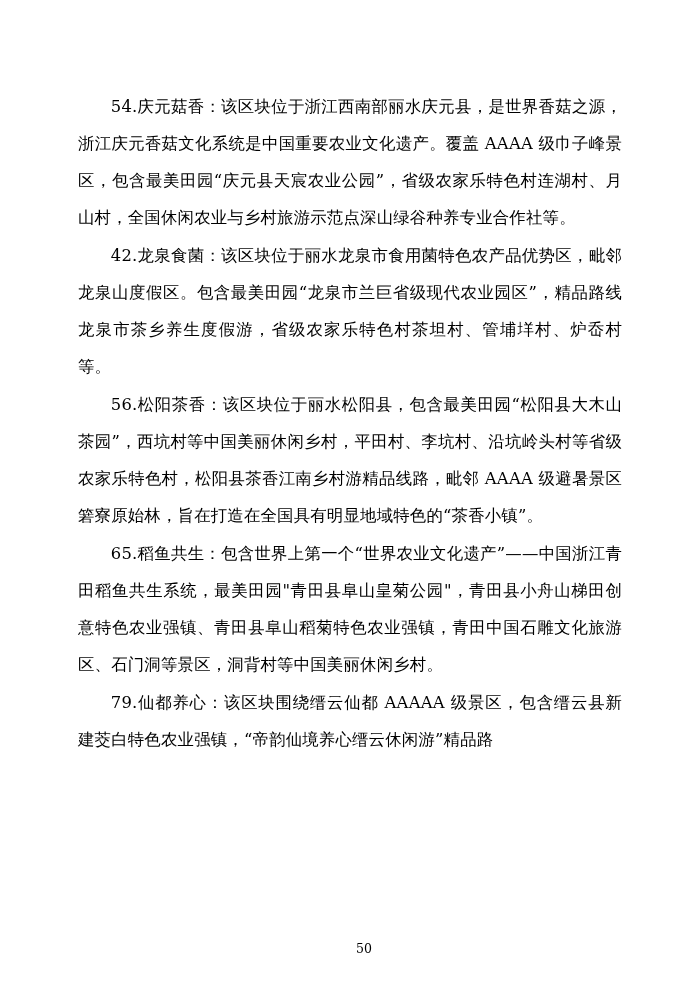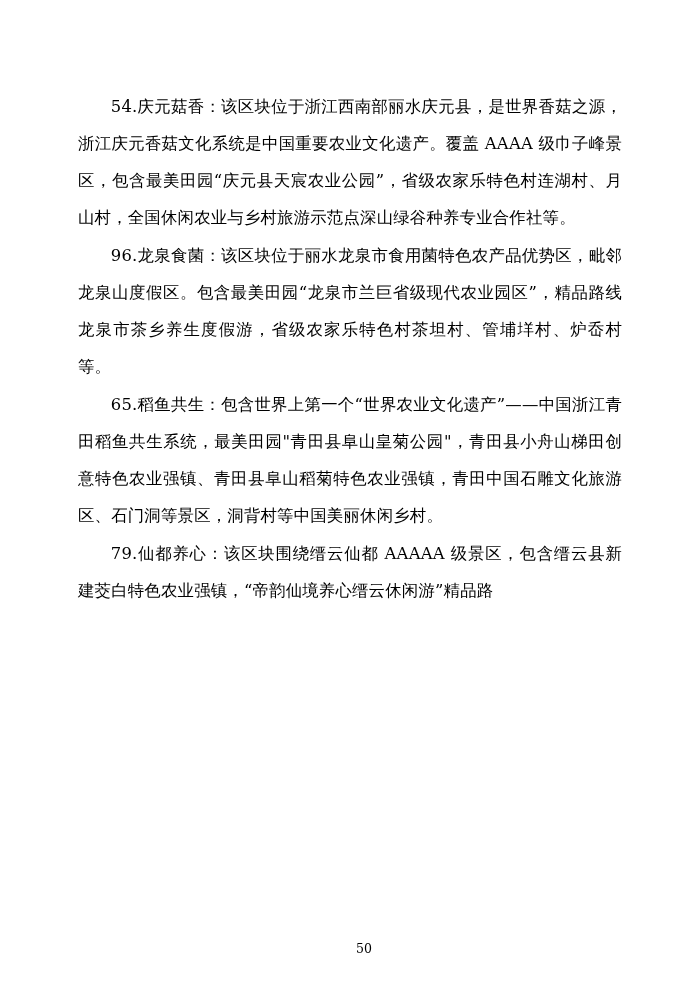--- a/index.html
+++ b/index.html
@@ -43,18 +43,19 @@
     color: #000000;
     margin-left: 28px;
   }
 </style>
 </head>
 <body>
 
 <div class="page">
   <div class="body-text">
     <p class="para">54.庆元菇香：该区块位于浙江西南部丽水庆元县，是世界香菇之源，浙江庆元香菇文化系统是中国重要农业文化遗产。覆盖 AAAA 级巾子峰景区，包含最美田园“庆元县天宸农业公园”，省级农家乐特色村连湖村、月山村，全国休闲农业与乡村旅游示范点深山绿谷种养专业合作社等。</p>
-    <p class="para">96.龙泉食菌：该区块位于丽水龙泉市食用菌特色农产品优势区，毗邻龙泉山度假区。包含最美田园“龙泉市兰巨省级现代农业园区”，精品路线龙泉市茶乡养生度假游，省级农家乐特色村茶坦村、管埔垟村、炉岙村等。</p>
+    <p class="para">42.龙泉食菌：该区块位于丽水龙泉市食用菌特色农产品优势区，毗邻龙泉山度假区。包含最美田园“龙泉市兰巨省级现代农业园区”，精品路线龙泉市茶乡养生度假游，省级农家乐特色村茶坦村、管埔垟村、炉岙村等。</p>
+    <p class="para">56.松阳茶香：该区块位于丽水松阳县，包含最美田园“松阳县大木山茶园”，西坑村等中国美丽休闲乡村，平田村、李坑村、沿坑岭头村等省级农家乐特色村，松阳县茶香江南乡村游精品线路，毗邻 AAAA 级避暑景区箬寮原始林，旨在打造在全国具有明显地域特色的“茶香小镇”。</p>
     <p class="para">65.稻鱼共生：包含世界上第一个“世界农业文化遗产”——中国浙江青田稻鱼共生系统，最美田园"青田县阜山皇菊公园"，青田县小舟山梯田创意特色农业强镇、青田县阜山稻菊特色农业强镇，青田中国石雕文化旅游区、石门洞等景区，洞背村等中国美丽休闲乡村。</p>
     <p class="para">79.仙都养心：该区块围绕缙云仙都 AAAAA 级景区，包含缙云县新建茭白特色农业强镇，“帝韵仙境养心缙云休闲游”精品路</p>
   </div>
   <div class="page-number">50</div>
 </div>
 
 </body></html>

